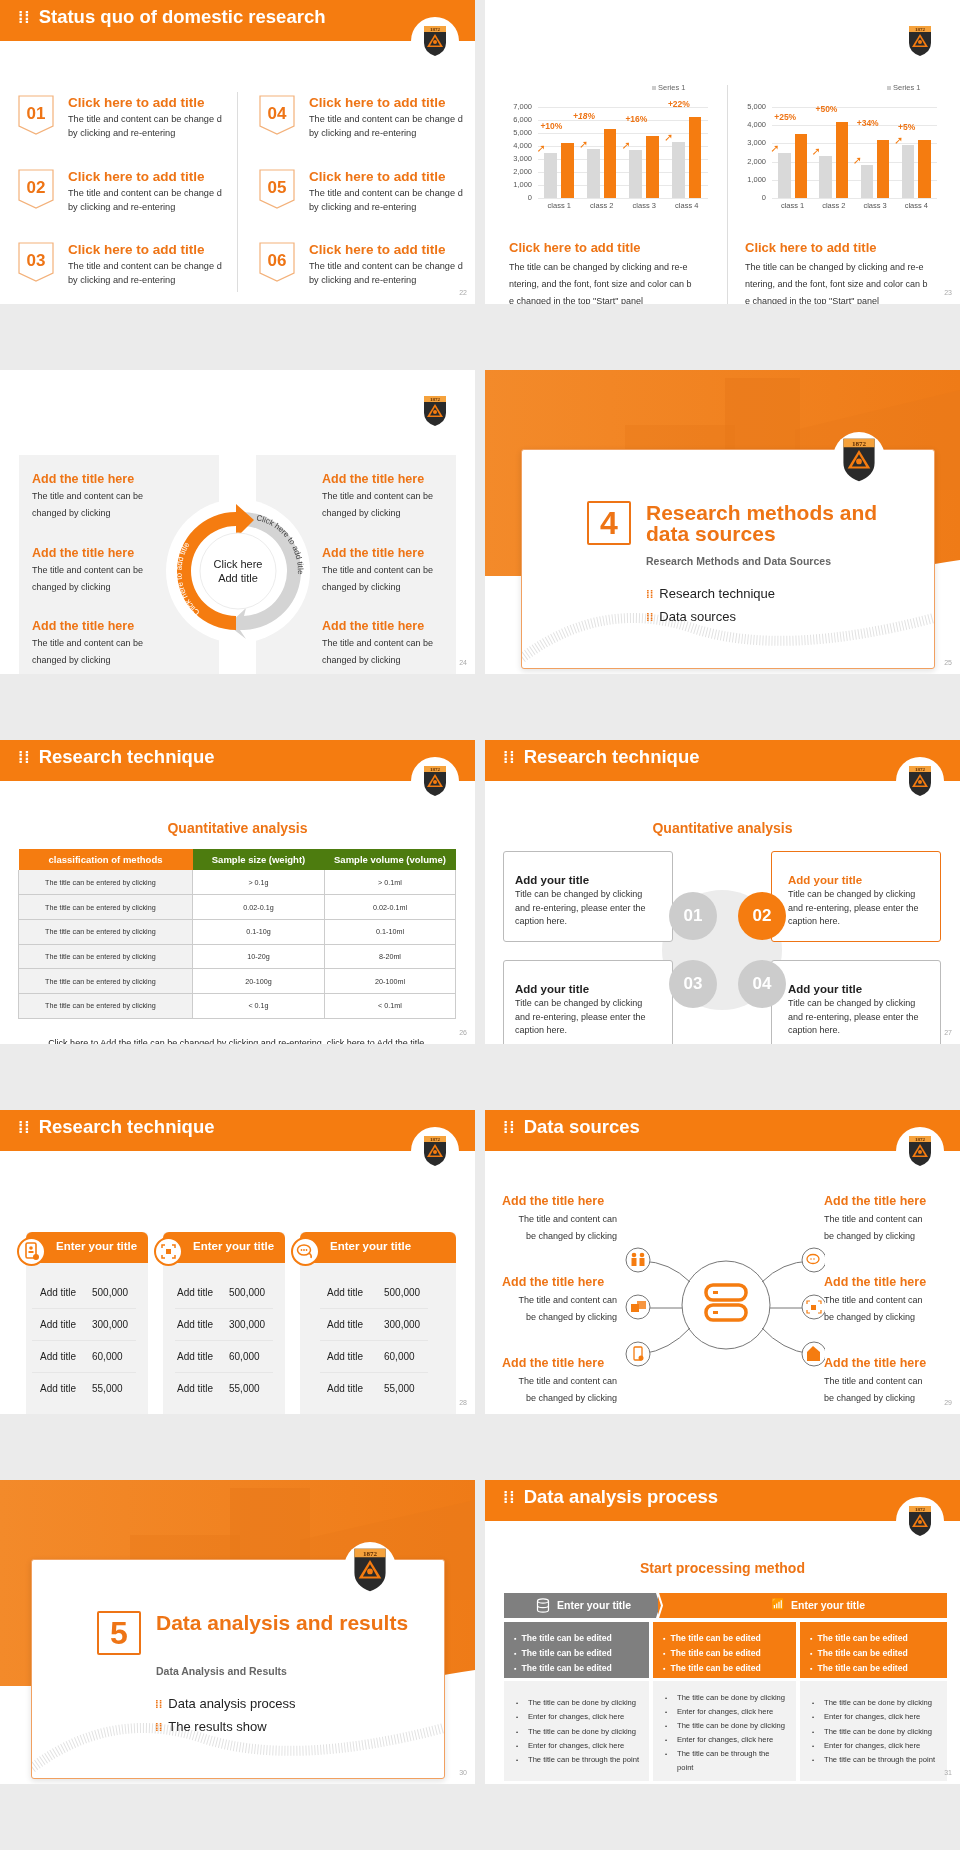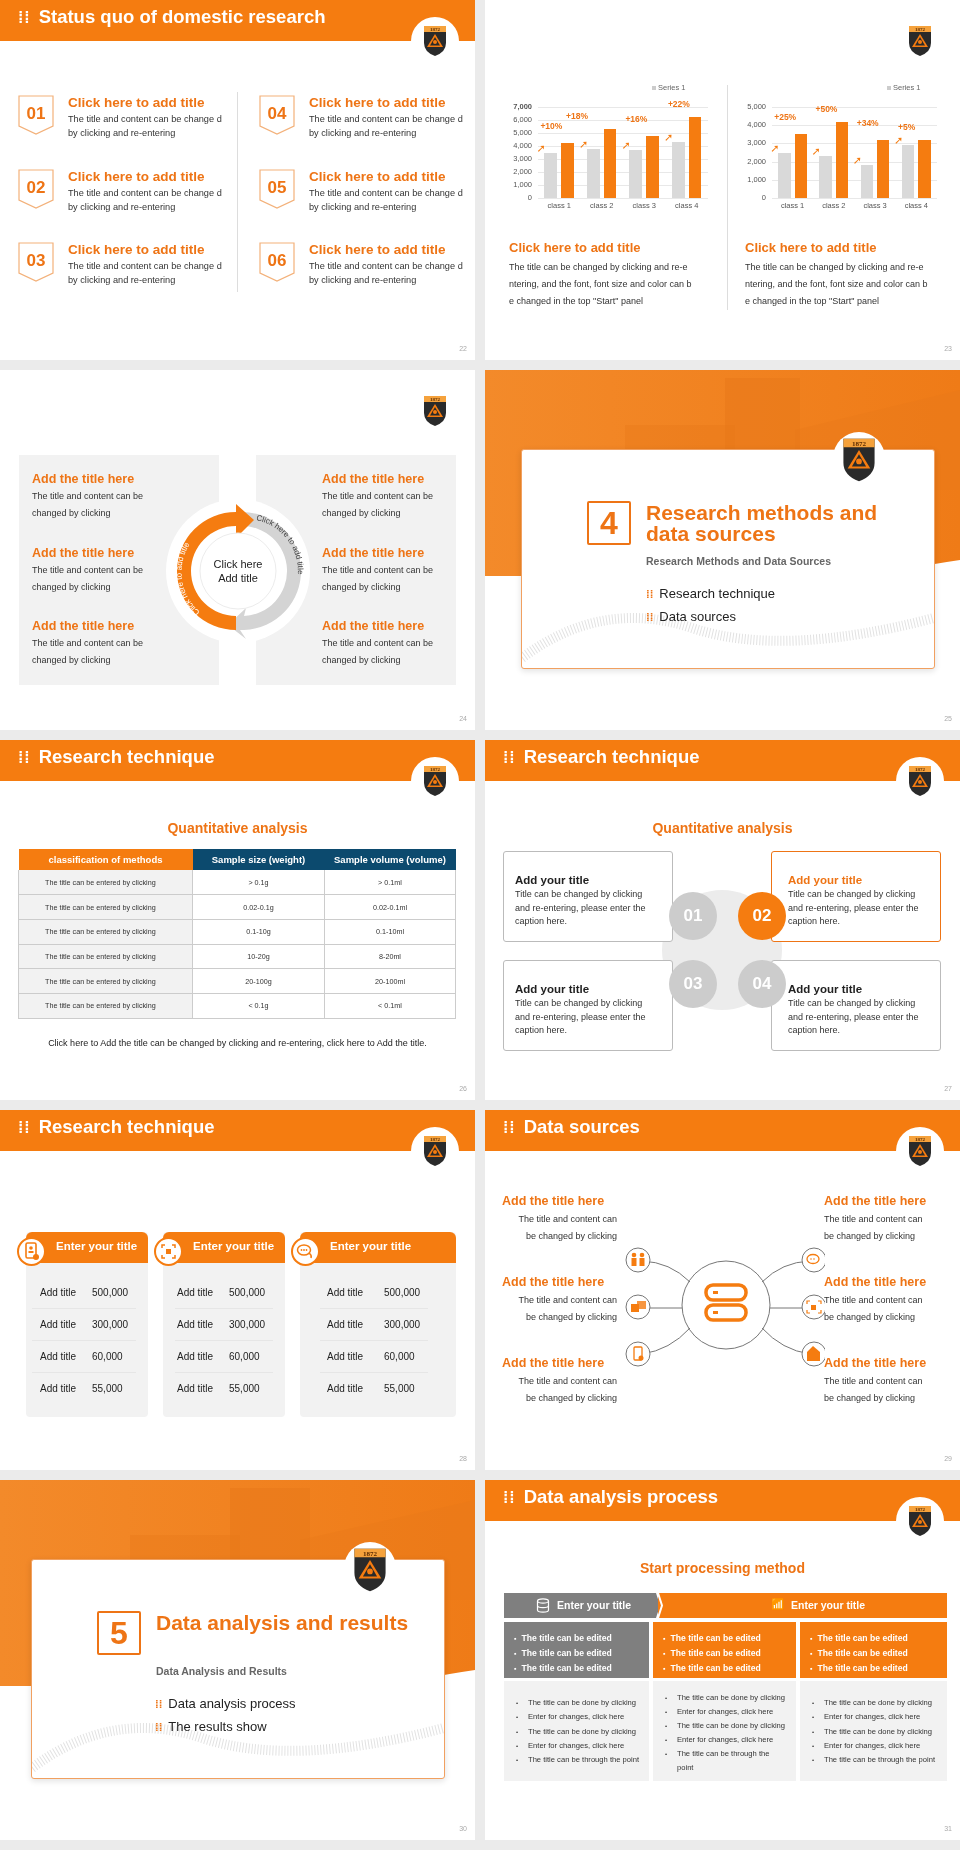--- a/index.html
+++ b/index.html
@@ -1,17 +1,17 @@
 <!DOCTYPE html>
 <html><head>
 <meta charset="utf-8">
 <style>
 *{box-sizing:border-box;margin:0;padding:0}
 body{width:960px;height:1850px;background:#ebebeb;font-family:"Liberation Sans",sans-serif;position:relative;overflow:hidden}
-.slide{position:absolute;width:475px;height:360px;background:#fff;overflow:hidden}
+.slide{position:absolute;width:475px;height:304px;background:#fff;overflow:hidden}
 .s-l{left:0}.s-r{left:485px}
 .hdr{position:absolute;left:0;top:0;width:475px;height:41px;background:#f57c10}
 .hdr-title{position:absolute;left:18px;top:6px;color:#fff;font-weight:bold;font-size:18.5px;white-space:nowrap}
 .hdr-title .dots{display:inline-block;margin-right:8px;font-size:16px;letter-spacing:1px}
 .logo-wrap{position:absolute;right:16px;top:17px;width:48px;height:48px;border-radius:50%;background:#fff}
 .logo{position:absolute;left:12px;top:8px;width:24px;height:32px}
 .pgnum{position:absolute;right:8px;bottom:8px;font-size:7px;color:#aaa}
 
 .item22{position:absolute;width:200px;height:60px}
 .badge{position:absolute;left:0;top:0;width:36px;height:40px}
@@ -45,21 +45,21 @@
 .sec-title{position:absolute;font-size:21px;line-height:21px;font-weight:bold;color:#ee7415;width:260px}
 .sec-sub{position:absolute;font-size:10.5px;font-weight:bold;color:#666;white-space:nowrap}
 .sec-li{position:absolute;font-size:13px;color:#222;white-space:nowrap}
 .sec-li .dots{color:#ee7415;font-weight:bold;font-size:11px;margin-right:6px;letter-spacing:0}
 .sec-logo-wrap{position:absolute;width:52px;height:52px;border-radius:50%;background:#fff}
 
 .subtitle{position:absolute;left:0;width:475px;text-align:center;font-size:14px;font-weight:bold;color:#ee7415}
 table.qt{position:absolute;left:18px;top:109px;width:438px;border-collapse:collapse;font-size:7.2px}
 table.qt th{height:21px;color:#fff;font-size:9.5px;font-weight:bold}
 table.qt th.c0{background:#f57c10}
-table.qt th.c1,table.qt th.c2{background:#0c4a6e}
+table.qt th.c1,table.qt th.c2{background:#4d7c0f}
 table.qt td{height:24.7px;text-align:center;color:#333;border-bottom:1px solid #ccc;border-right:1px solid #ccc}
 table.qt td.c0{background:#f2f2f2;text-align:left;padding-left:26px;border-left:1px solid #ccc}
 .note26{position:absolute;left:0;width:475px;top:298px;text-align:center;font-size:9px;color:#222}
 
 .qbox{position:absolute;width:170px;height:91px;border:1px solid #bbb;border-radius:3px;background:#fff}
 .qbox.active{border-color:#ee7415}
 .qbox .t{position:absolute;top:22px;font-size:11.5px;font-weight:bold;color:#222;white-space:nowrap}
 .qbox.active .t{color:#ee7415}
 .qbox .d{position:absolute;top:36px;font-size:9px;line-height:13.5px;color:#333;width:140px}
 .qcircle{position:absolute;width:48px;height:48px;border-radius:50%;background:#ccc;color:#fff;font-weight:bold;font-size:17px;text-align:center;line-height:48px}
@@ -193,29 +193,29 @@
         <div class="ax-label" style="left: -34px; top: 60px;">2,000</div>
         <div class="gridline" style="left: 0px; top: 52px; width: 170px;"></div>
         <div class="ax-label" style="left: -34px; top: 47px;">3,000</div>
         <div class="gridline" style="left: 0px; top: 39px; width: 170px;"></div>
         <div class="ax-label" style="left: -34px; top: 34px;">4,000</div>
         <div class="gridline" style="left: 0px; top: 26px; width: 170px;"></div>
         <div class="ax-label" style="left: -34px; top: 21px;">5,000</div>
         <div class="gridline" style="left: 0px; top: 13px; width: 170px;"></div>
         <div class="ax-label" style="left: -34px; top: 8px;">6,000</div>
         <div class="gridline" style="left: 0px; top: 0px; width: 170px;"></div>
-        <div class="ax-label" style="left: -34px; top: -5px; font-weight: bold;">7,000</div>
+        <div class="ax-label" style="left: -34px; top: -5px;">7,000</div>
         <div class="bar g" style="left: 6.375px; width: 12.75px; height: 45.5px; top: 45.5px; background: rgb(217, 217, 217);"></div>
         <div class="bar o" style="left: 23.125px; width: 12.75px; height: 54.6px; top: 36.4px; background: rgb(245, 124, 16);"></div>
         <div class="pct" style="left: 2.375px; top: 14.4px;">+10%</div>
         <div class="arrowmark" style="left: -1.625px; top: 35.5px;">➚</div>
         <div class="cat" style="left: 1.25px; top: 94px;">class 1</div>
         <div class="bar g" style="left: 48.875px; width: 12.75px; height: 49.4px; top: 41.6px; background: rgb(217, 217, 217);"></div>
         <div class="bar o" style="left: 65.625px; width: 12.75px; height: 68.9px; top: 22.1px; background: rgb(245, 124, 16);"></div>
-        <div class="pct" style="left: 28px; top: 4.1px;">+18%</div>
+        <div class="pct" style="left: 35px; top: 4.1px; font-style: italic;">+18%</div>
         <div class="arrowmark" style="left: 40.875px; top: 31.6px;">➚</div>
         <div class="cat" style="left: 43.75px; top: 94px;">class 2</div>
         <div class="bar g" style="left: 91.375px; width: 12.75px; height: 48.1px; top: 42.9px; background: rgb(217, 217, 217);"></div>
         <div class="bar o" style="left: 108.125px; width: 12.75px; height: 62.4px; top: 28.6px; background: rgb(245, 124, 16);"></div>
         <div class="pct" style="left: 87.375px; top: 6.6px;">+16%</div>
         <div class="arrowmark" style="left: 83.375px; top: 32.9px;">➚</div>
         <div class="cat" style="left: 86.25px; top: 94px;">class 3</div>
         <div class="bar g" style="left: 133.875px; width: 12.75px; height: 55.9px; top: 35.1px; background: rgb(217, 217, 217);"></div>
         <div class="bar o" style="left: 150.625px; width: 12.75px; height: 80.6px; top: 10.4px; background: rgb(245, 124, 16);"></div>
         <div class="pct" style="left: 129.875px; top: -7.6px;">+22%</div>

